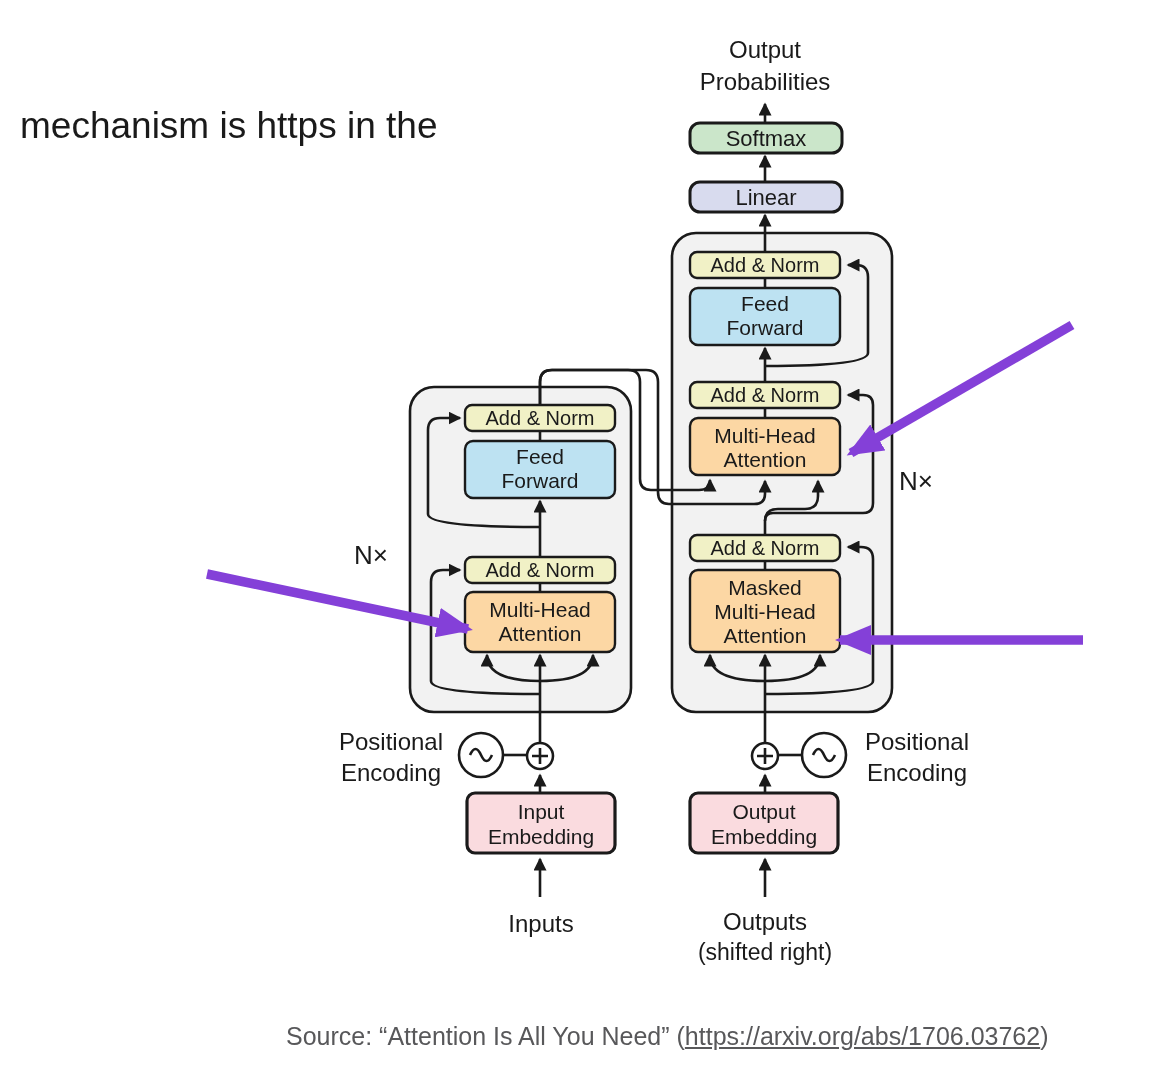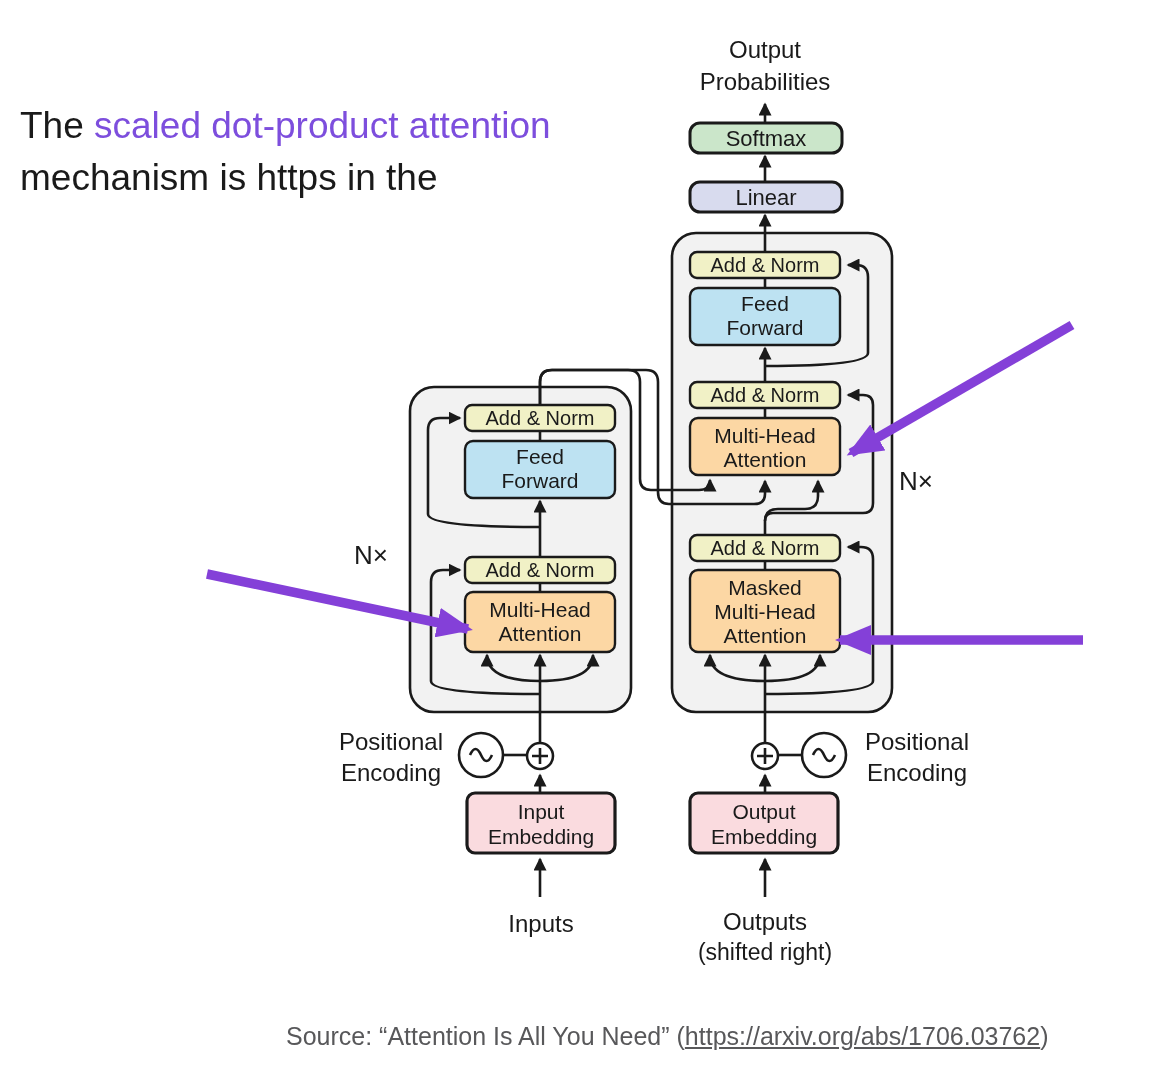--- a/index.html
+++ b/index.html
@@ -11,21 +11,20 @@
               color:#1a1a1a;letter-spacing:0;}
   .source{position:absolute;left:286px;top:1022px;font-size:25px;color:#58585a;white-space:nowrap;}
   .source .lnk{text-decoration:underline;cursor:pointer;}
 </style>
 </head>
 <body>
 
 <div class="page">
 
   <div class="annotation">
-    <div><span>The </span><span style="color: rgb(125, 78, 221);">scaled dot-product attention</span></div>
     <div><span>mechanism is https in the</span></div>
   </div>
 
   <svg width="1162" height="1068" viewBox="0 0 1162 1068">
     <defs>
       <marker id="ab" markerUnits="userSpaceOnUse" markerWidth="14" markerHeight="13" refX="11.5" refY="6.5" orient="auto">
         <path d="M0,0 L13,6.5 L0,13 Z" fill="#1a1a1a"></path>
       </marker>
       <marker id="ap" markerUnits="userSpaceOnUse" markerWidth="37" markerHeight="30" refX="31" refY="15" orient="auto">
         <path d="M0,0 L36,15 L0,30 Z" fill="#8440d8"></path>

